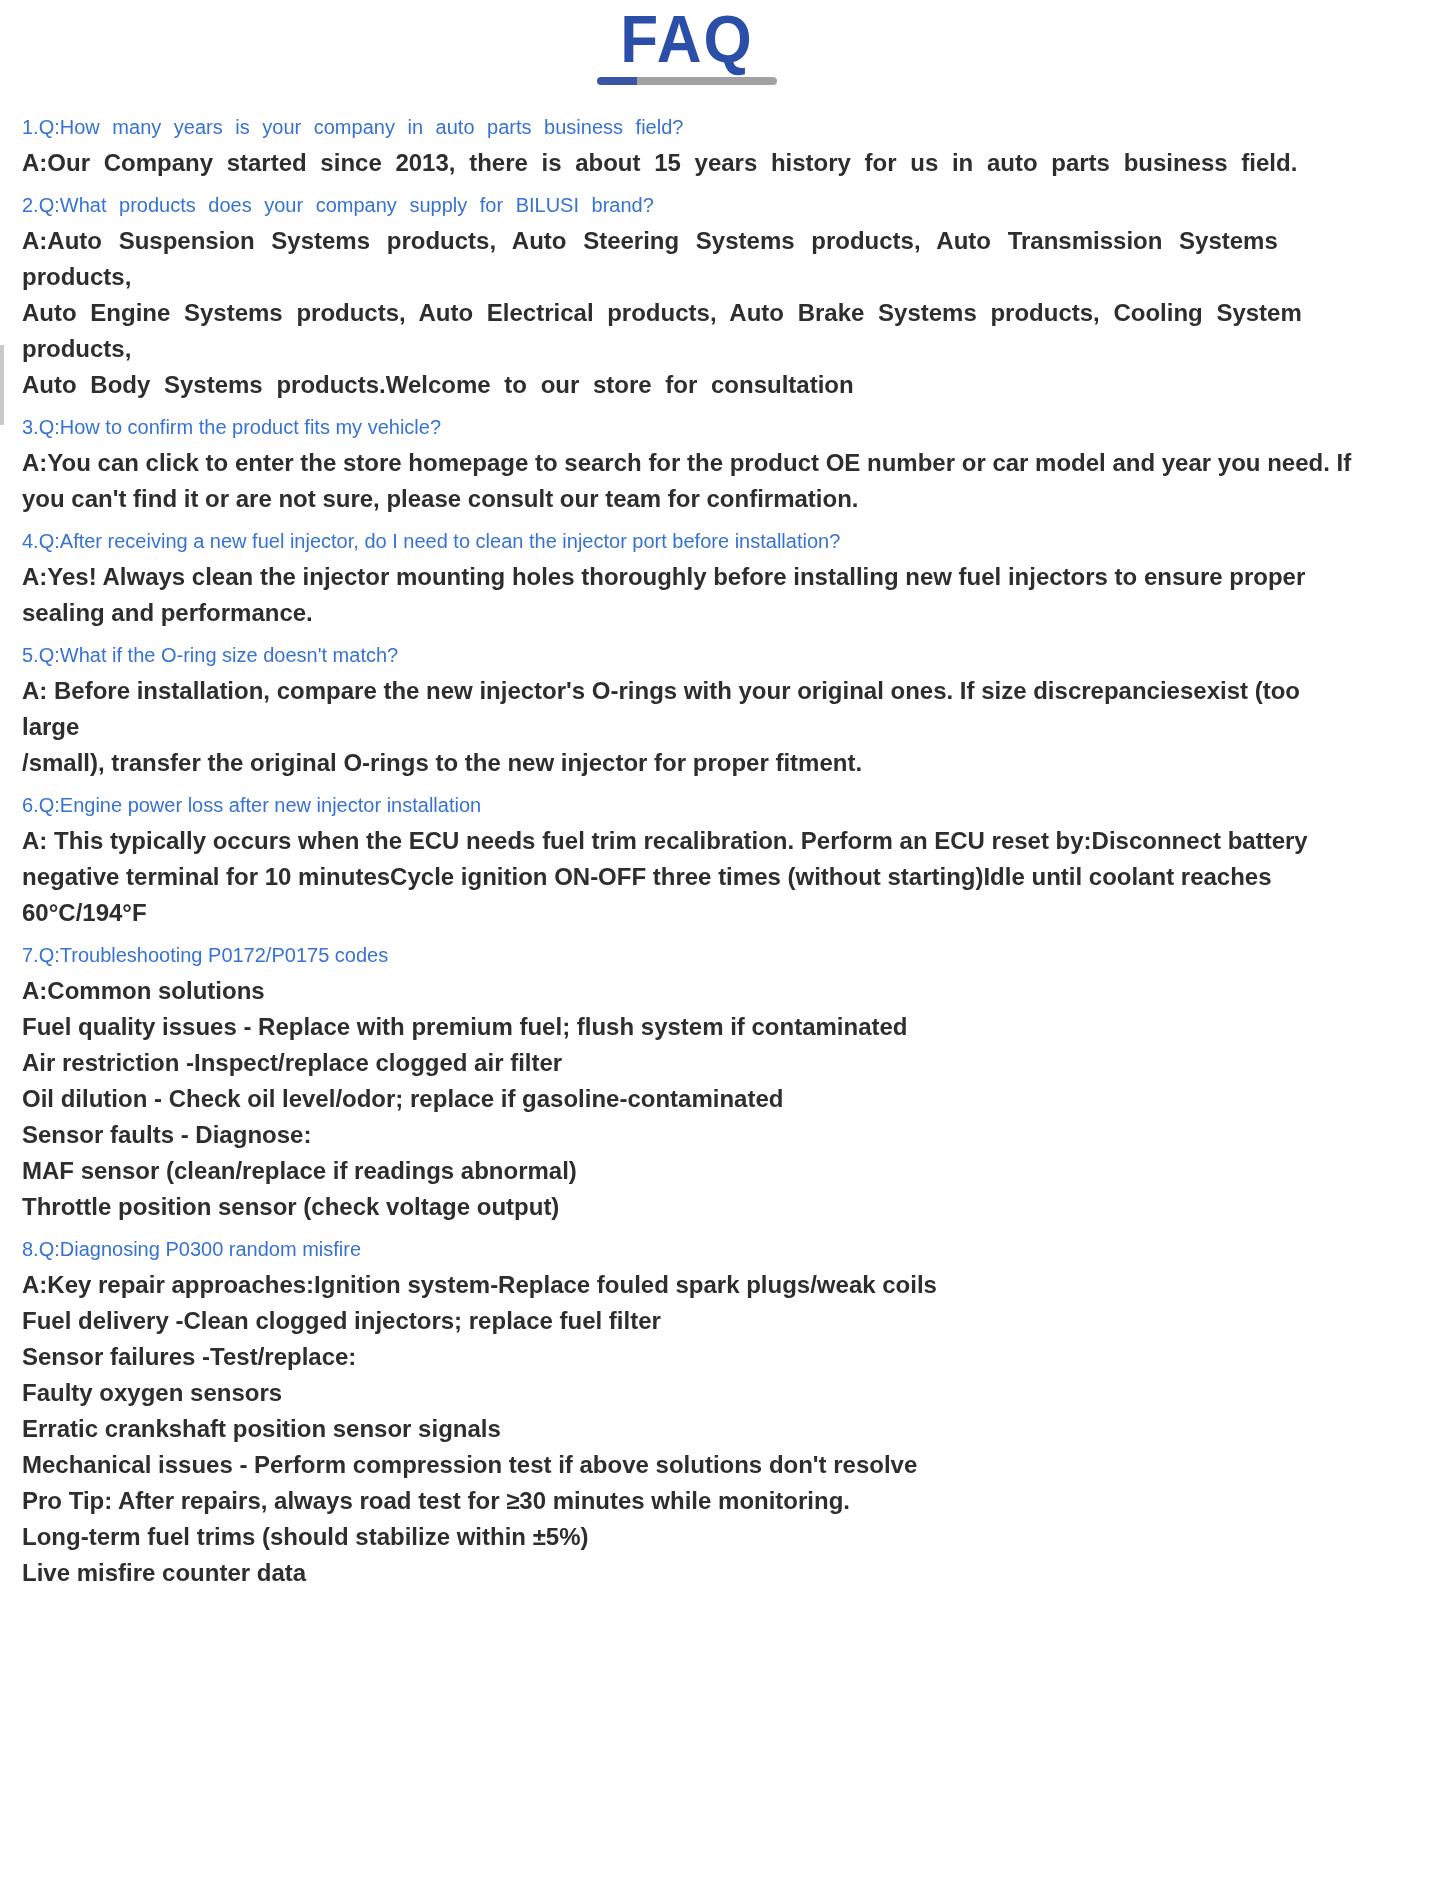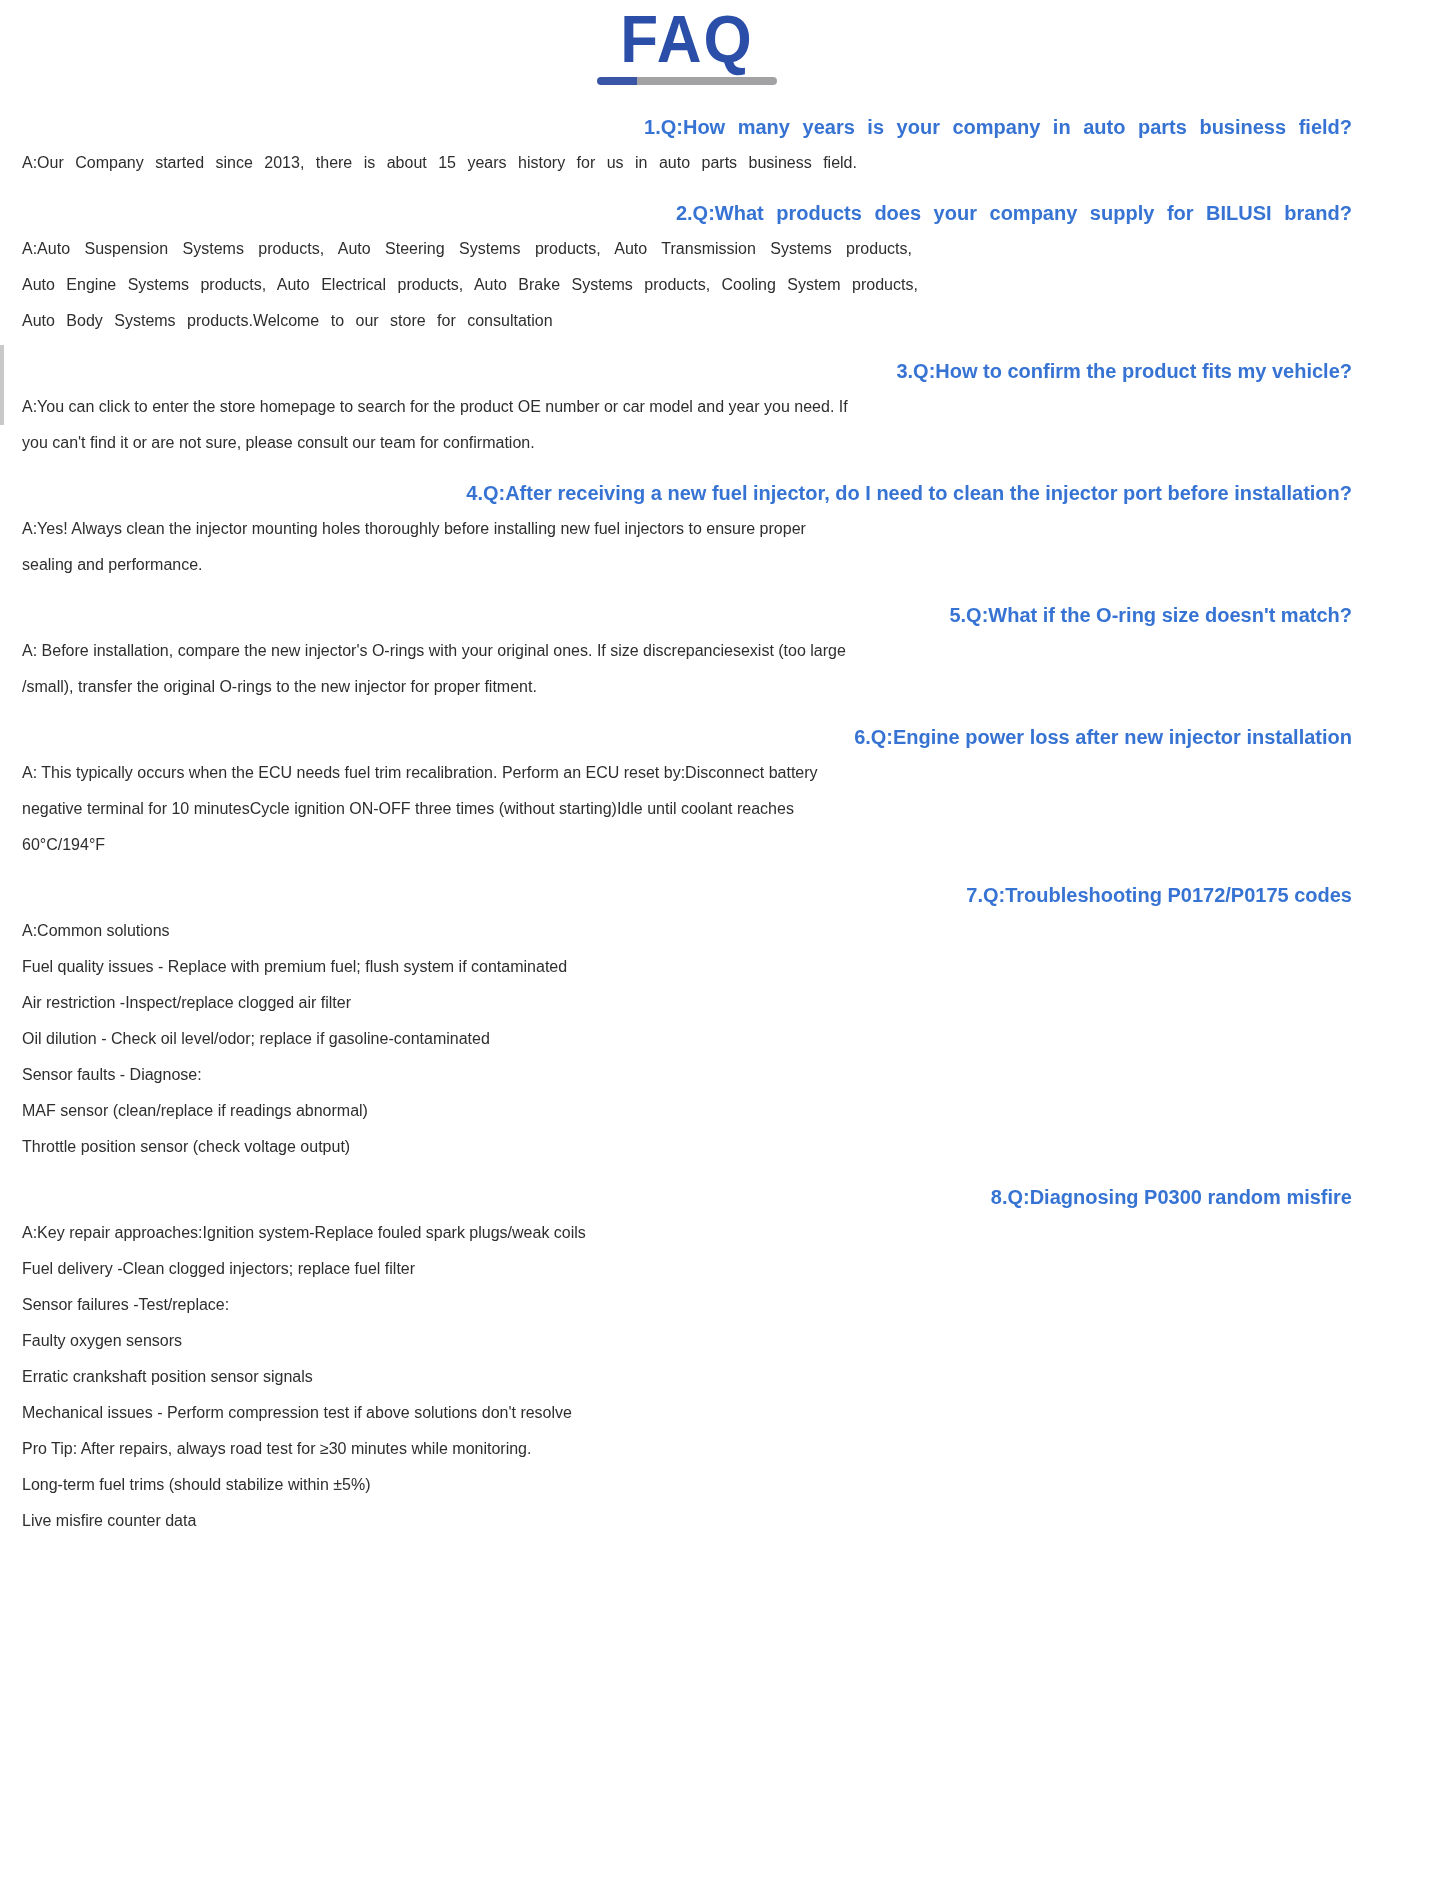--- a/index.html
+++ b/index.html
@@ -54,31 +54,30 @@
     position: absolute;
     left: 0;
     top: 345px;
     width: 4px;
     height: 80px;
     background: #c9c9c9;
   }
   .faq-item { margin-bottom: 0; }
   .question {
     color: #3673d3;
-    font-weight: 700;
+    font-weight: 400;
     font-size: 20px;
     line-height: 36px;
-    margin-top: 14px;
-    text-align: right;
+    margin-top: 6px;
   }
   .faq-item:first-of-type .question { margin-top: 0; }
   .answer-line {
     color: #2e2e2e;
-    font-weight: 400;
-    font-size: 16px;
+    font-weight: 700;
+    font-size: 24px;
     line-height: 36px;
   }
   .wide-space { word-spacing: 7px; }
   .wider-space { word-spacing: 10px; }
 </style>
 </head>
 <body>
 
 <div class="edge-artifact"></div>
 

